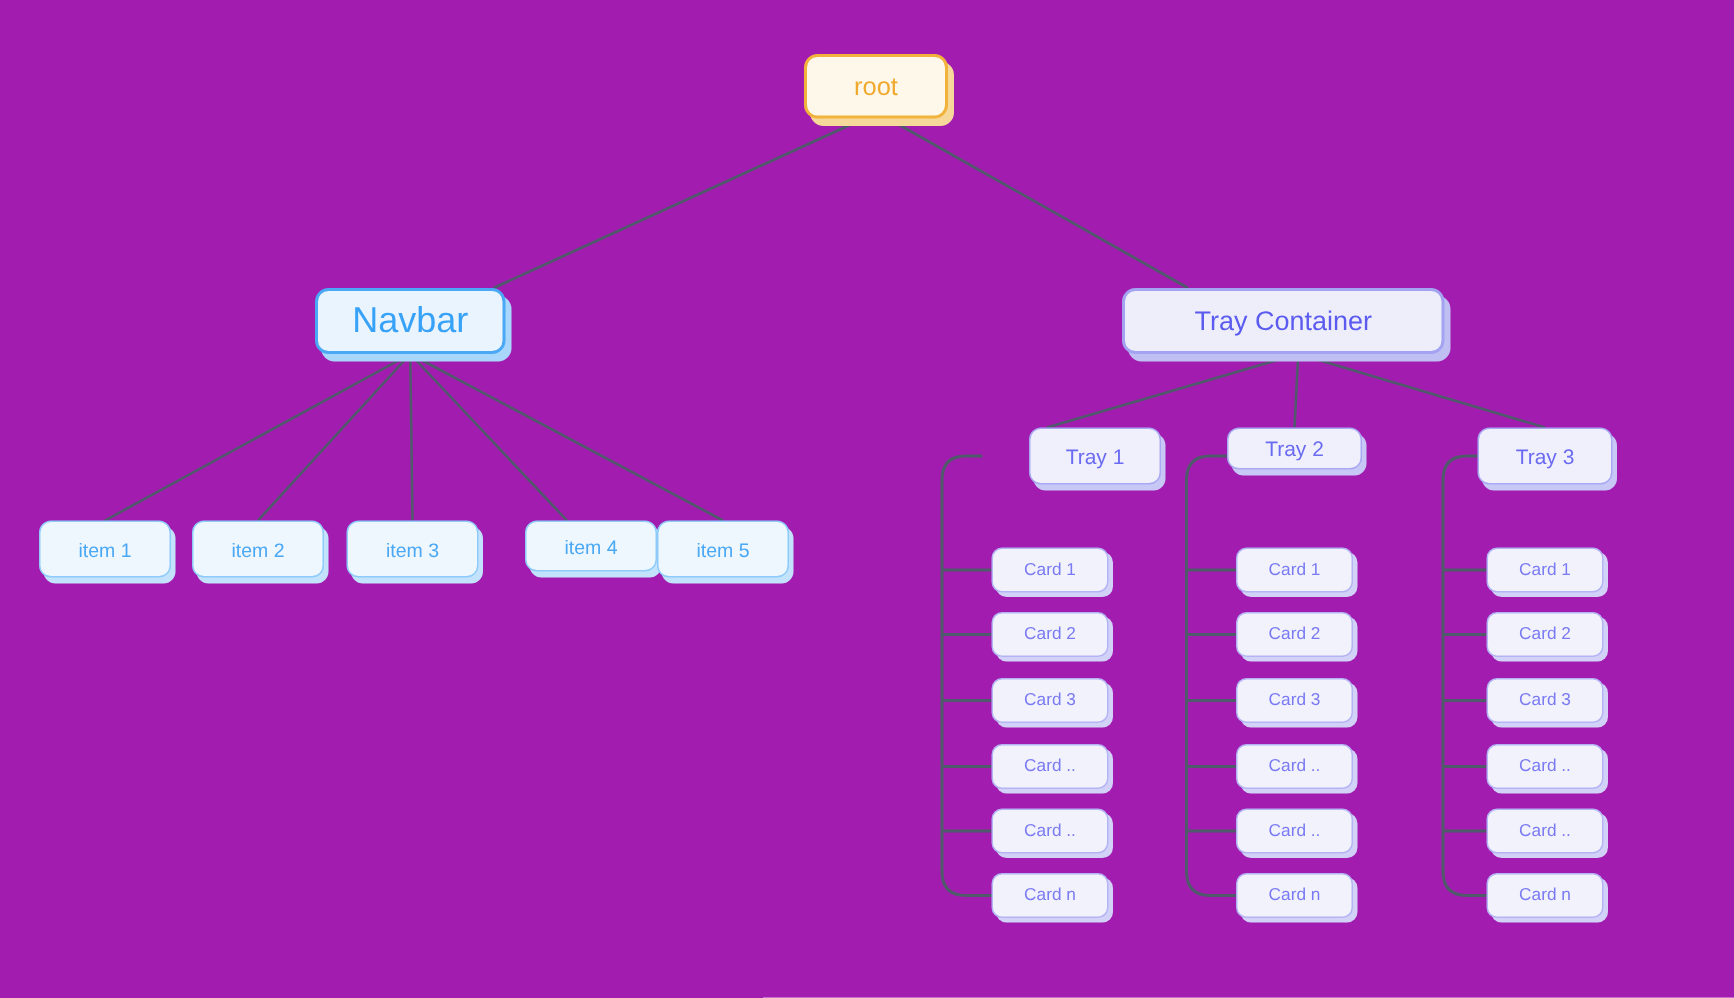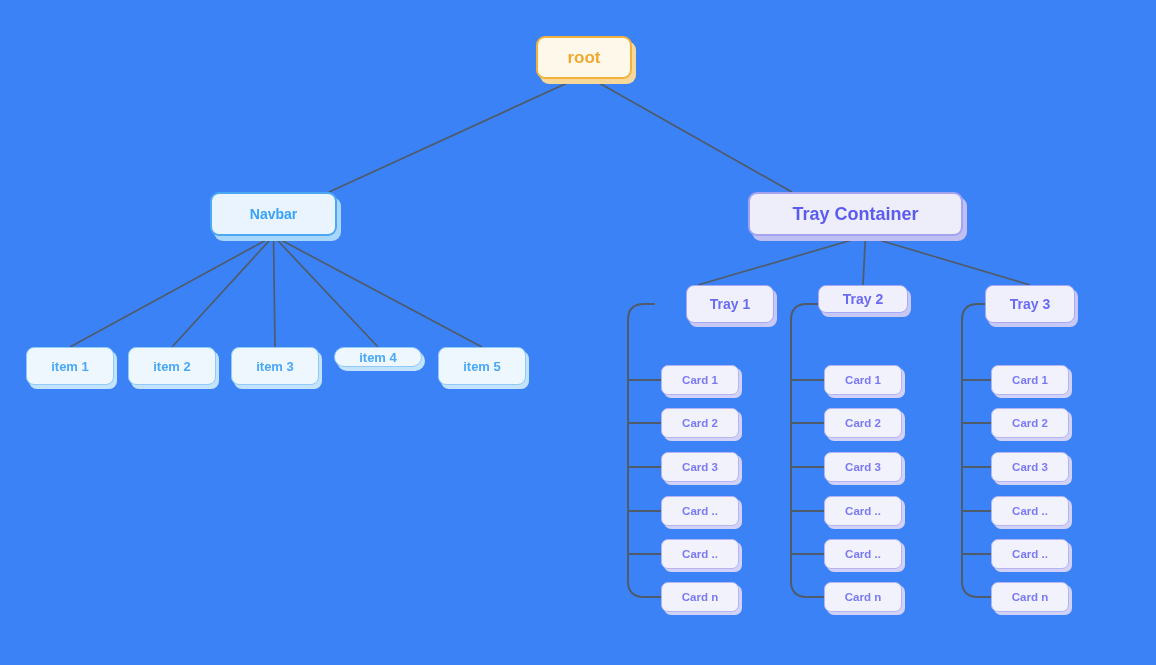--- a/index.html
+++ b/index.html
@@ -11,22 +11,21 @@
   body {
     font-family: "Liberation Sans", sans-serif;
     width: 1156px;
     height: 665px;
     overflow: hidden;
   }
   #canvas {
     position: relative;
     width: 1156px;
     height: 665px;
-    background: #3b82f6;
-    font-weight: bold;
+    background: #a21caf;
   }
   #edges {
     position: absolute;
     left: 0;
     top: 0;
     width: 1156px;
     height: 665px;
     pointer-events: none;
   }
 
@@ -52,21 +51,21 @@
     box-shadow: 4px 5px 0 0 #f6d99a;
   }
 
   
   .n-navbar {
     background: #eaf4fe;
     border-color: #4aa8f5;
     border-width: 2px;
     border-radius: 9px;
     color: #37a2f7;
-    font-size: 14px;
+    font-size: 24px;
     box-shadow: 4px 5px 0 0 #a9d6fb;
   }
   .n-item {
     background: #eef7fe;
     border-color: #8ecbfa;
     border-width: 1.6px;
     border-radius: 8px;
     color: #4aa8f5;
     font-size: 13px;
     box-shadow: 3px 4px 0 0 #c3e3fc;
@@ -138,21 +137,21 @@
       <line x1="962" y1="511" x2="991" y2="511" stroke="#4f5b6b" stroke-width="2" stroke-linecap="butt"></line>
       <line x1="962" y1="554" x2="991" y2="554" stroke="#4f5b6b" stroke-width="2" stroke-linecap="butt"></line>
     </svg>
   <div id="nodes">
       <div class="node n-root" style="left: 536px; top: 36px; width: 96px; height: 43px;">root</div>
       <div class="node n-navbar" style="left: 210px; top: 192px; width: 127px; height: 44px;">Navbar</div>
       <div class="node n-traycontainer" style="left: 748px; top: 192px; width: 215px; height: 44px;">Tray Container</div>
       <div class="node n-item" style="left: 26px; top: 347px; width: 88px; height: 38px;">item 1</div>
       <div class="node n-item" style="left: 128px; top: 347px; width: 88px; height: 38px;">item 2</div>
       <div class="node n-item" style="left: 231px; top: 347px; width: 88px; height: 38px;">item 3</div>
-      <div class="node n-item" style="left: 334px; top: 347px; width: 88px; height: 20px; border-radius: 13px;">item 4</div>
+      <div class="node n-item" style="left: 350px; top: 347px; width: 88px; height: 34px;">item 4</div>
       <div class="node n-item" style="left: 438px; top: 347px; width: 88px; height: 38px;">item 5</div>
       <div class="node n-tray" style="left: 654px; top: 285px; width: 88px; height: 38px; margin-left: 32px;">Tray 1</div>
       <div class="node n-card" style="left: 661px; top: 365px; width: 78px; height: 30px;">Card 1</div>
       <div class="node n-card" style="left: 661px; top: 408px; width: 78px; height: 30px;">Card 2</div>
       <div class="node n-card" style="left: 661px; top: 452px; width: 78px; height: 30px;">Card 3</div>
       <div class="node n-card" style="left: 661px; top: 496px; width: 78px; height: 30px;">Card ..</div>
       <div class="node n-card" style="left: 661px; top: 539px; width: 78px; height: 30px;">Card ..</div>
       <div class="node n-card" style="left: 661px; top: 582px; width: 78px; height: 30px;">Card n</div>
       <div class="node n-tray" style="left: 818px; top: 285px; width: 90px; height: 28px;">Tray 2</div>
       <div class="node n-card" style="left: 824px; top: 365px; width: 78px; height: 30px;">Card 1</div>

